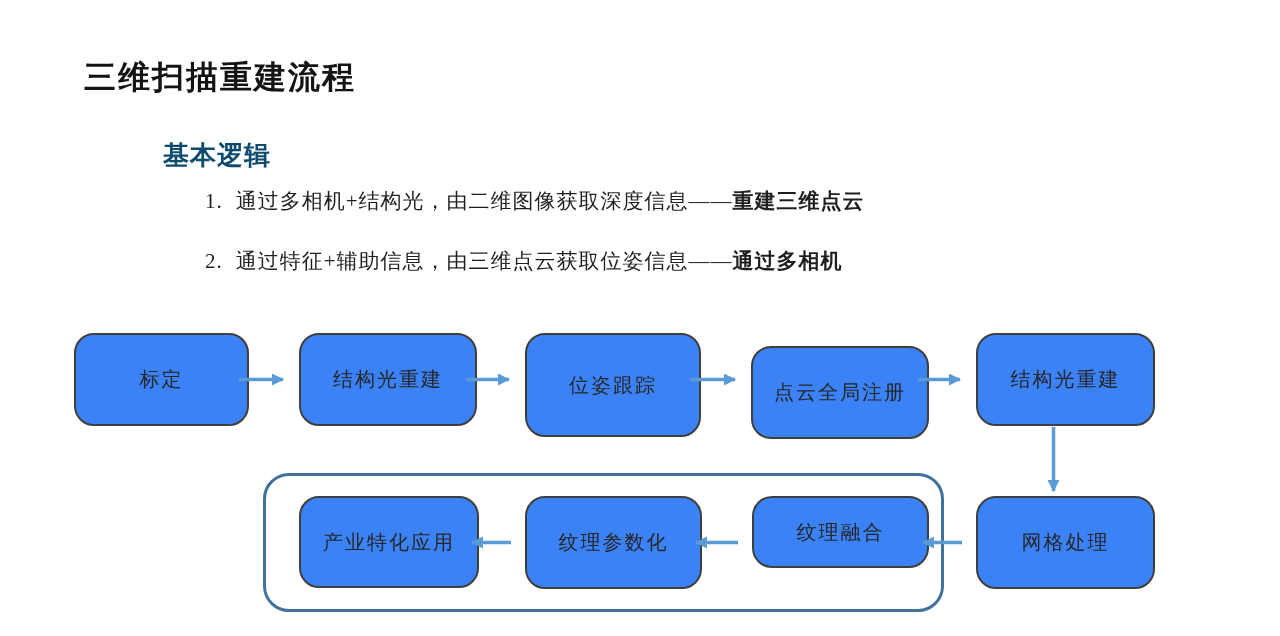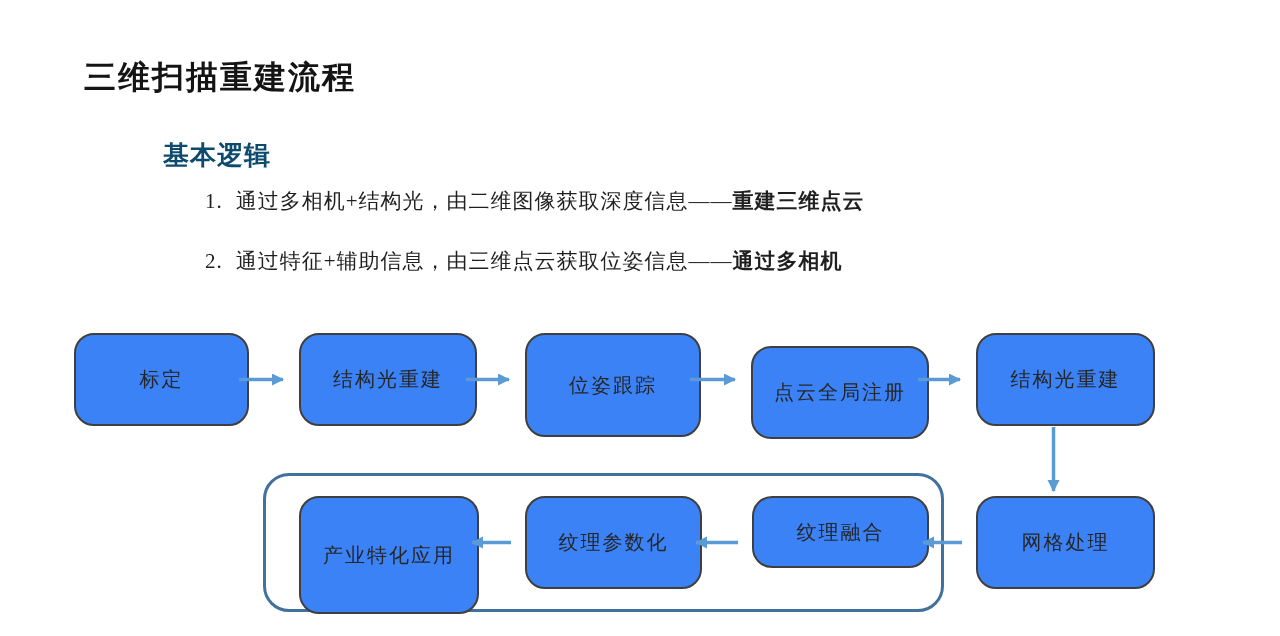--- a/index.html
+++ b/index.html
@@ -60,21 +60,21 @@
 
 <div class="node" style="left:62px;  top:333px; width:175px; height:93px">标定</div>
 <div class="node" style="left:287px; top:333px; width:178px; height:93px">结构光重建</div>
 <div class="node" style="left:513px; top:333px; width:176px; height:104px">位姿跟踪</div>
 <div class="node" style="left:739px; top:346px; width:178px; height:93px">点云全局注册</div>
 <div class="node" style="left:964px; top:333px; width:179px; height:93px">结构光重建</div>
 
 <div class="node" style="left:964px; top:496px; width:179px; height:93px">网格处理</div>
 <div class="node" style="left:740px; top:496px; width:177px; height:72px">纹理融合</div>
 <div class="node" style="left:513px; top:496px; width:177px; height:93px">纹理参数化</div>
-<div class="node" style="left:287px; top:496px; width:180px; height:118px">产业特化应用</div>
+<div class="node" style="left:287px; top:496px; width:180px; height:92px">产业特化应用</div>
 
 <svg class="arrow-layer" viewBox="0 0 1280 636" xmlns="http://www.w3.org/2000/svg">
   <defs>
     <marker id="ah" markerWidth="16" markerHeight="14" refX="11" refY="6" orient="auto" markerUnits="userSpaceOnUse">
       <path d="M0,0 L12,6 L0,12 Z" fill="#5B9BD5"></path>
     </marker>
   </defs>
   <line x1="239" y1="379.5" x2="283" y2="379.5" stroke="#5B9BD5" stroke-width="3.5" marker-end="url(#ah)"></line>
   <line x1="466" y1="379.5" x2="509" y2="379.5" stroke="#5B9BD5" stroke-width="3.5" marker-end="url(#ah)"></line>
   <line x1="690" y1="379.5" x2="735" y2="379.5" stroke="#5B9BD5" stroke-width="3.5" marker-end="url(#ah)"></line>

